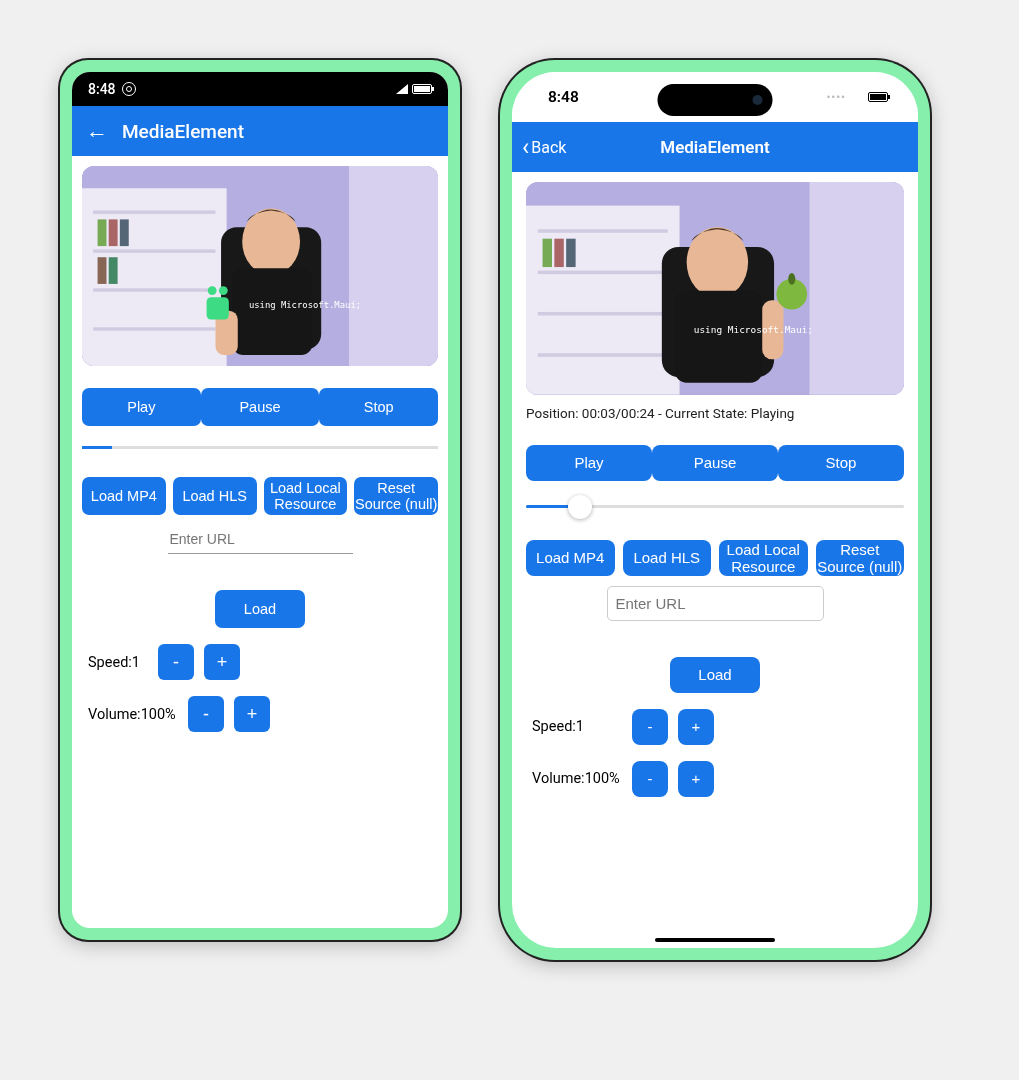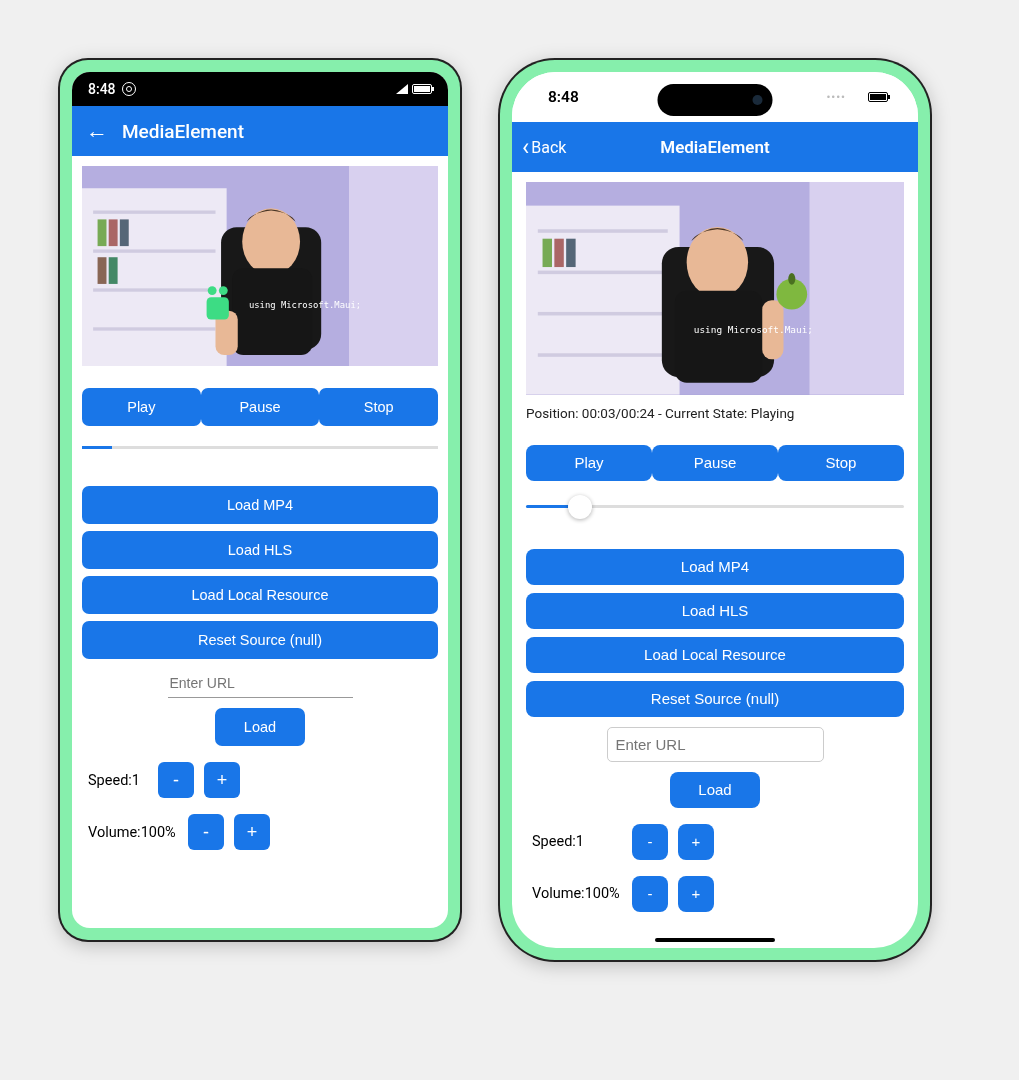--- a/index.html
+++ b/index.html
@@ -68,40 +68,40 @@
   .appbar.ios .appbar-title{font-weight:600;font-size:17px;}
   .back-arrow { font-size: 22px; }
   .ios-back { position: absolute; left: 10px; display: flex; align-items: center; gap: 2px; font-size: 16px; }
   .ios-back .chev{font-size:24px;line-height:1;}
 
   
   .content { padding: 10px 10px 0; display: flex; flex-direction: column; gap: 8px; }
   .phone.ios .content{padding:10px 14px 0;}
 
   
-  .video-box { width: 100%; aspect-ratio: 16/9; background:#a8a4d8; overflow:hidden; }
+  .video-box { width: 100%; aspect-ratio: 16/9; background:#a8a4d8; overflow:hidden;border-radius:12px; }
   .video-box svg{width:100%;height:100%;display:block;}
 
   .status-text { font-size: 13.5px; color: #222; padding: 2px 0; }
 
   
   .btn-row { display: flex; }
   .btn-row.three .btn{flex:1;}
   .btn {
     background: #1976E8; color: #fff; border: none;
     border-radius: 7px; font-size: 14.5px;
     height: 38px; display: flex; align-items: center; justify-content: center;
     cursor: pointer;
   }
   .btn.full { width: 100%; }
   .btn.sq { width: 36px; height: 36px; font-size: 18px; border-radius:6px;}
-  .btn.load { width: 90px; }
+  .btn.load { width: 90px; margin-top: 26px; }
   .phone.ios .btn{height:36px;border-radius:8px;font-size:15px;}
 
-  .stack { display:flex; flex-direction:column; gap:7px; margin-top:18px;}
+  .stack { display:flex; flex-direction:row; gap:7px; margin-top:9px;}
   .phone.ios .stack{gap:8px;}
 
   
   .slider-android{height:14px;display:flex;align-items:center;margin:6px 0;}
   .slider-android .track{height:3px;background:#ddd;flex:1;position:relative;}
   .slider-android .fill{position:absolute;left:0;top:0;height:100%;width:30px;background:#1976E8;}
   .slider-ios{height:28px;display:flex;align-items:center;margin:4px 0 2px;}
   .slider-ios .track{height:3px;background:#ddd;flex:1;position:relative;border-radius:2px;}
   .slider-ios .fill{position:absolute;left:0;top:0;height:100%;width:52px;background:#1976E8;border-radius:2px;}
   .slider-ios .thumb{position:absolute;left:42px;top:50%;transform:translateY(-50%);width:24px;height:24px;background:#fff;border-radius:50%;box-shadow:0 1px 4px rgba(0,0,0,0.3);}

